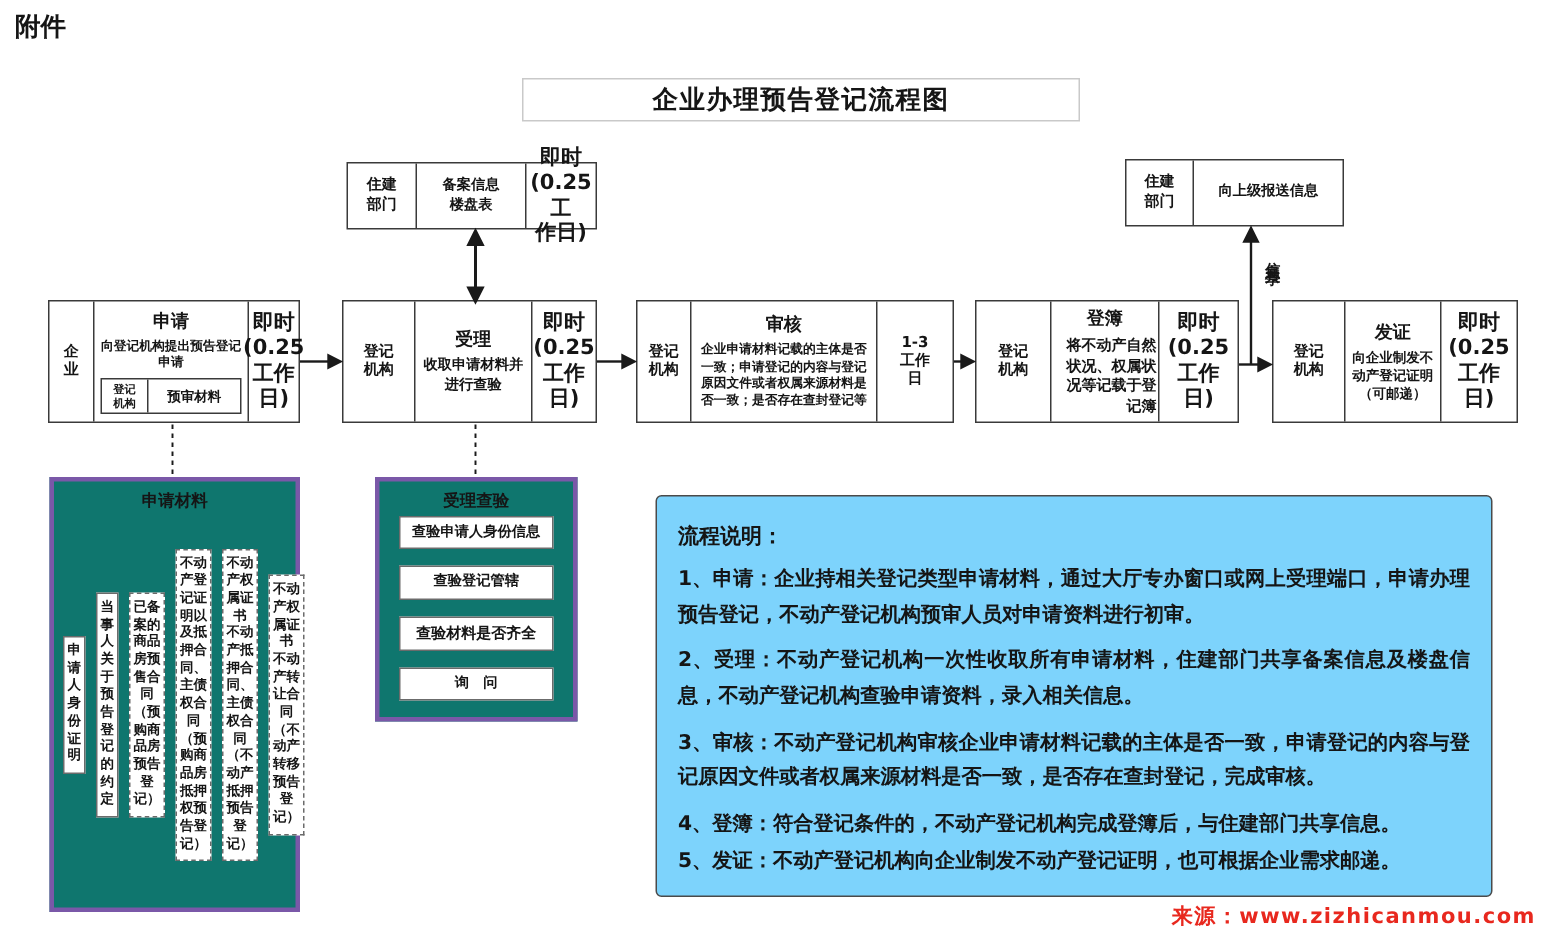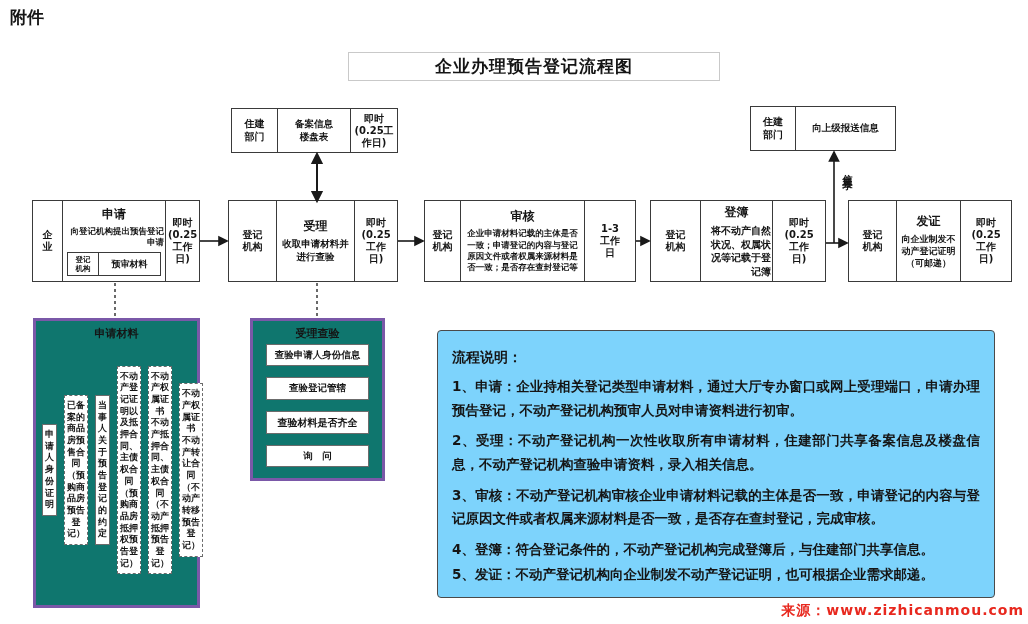--- a/index.html
+++ b/index.html
@@ -7,21 +7,21 @@
           font-family:"DejaVu Sans","Liberation Sans",sans-serif;font-weight:bold;color:#151515;}
   .attachment{position:absolute;left:10px;top:6px;font-size:17px;}
   .doc-title{position:absolute;left:348px;top:52px;width:370px;height:27px;border:1px solid #c9c9c9;
              display:flex;align-items:center;justify-content:center;font-size:17px;letter-spacing:1px;}
   
   .fbox{position:absolute;display:flex;border:1.5px solid #3a3a3a;background:#fff;box-sizing:border-box;}
   .col{border-right:1.5px solid #3a3a3a;display:flex;flex-direction:column;align-items:center;justify-content:center;
        text-align:center;box-sizing:border-box;padding:2px 1px;}
   .col:last-child{border-right:none;}
   .actor{font-size:10px;line-height:1.25;white-space:pre-line;}
-  .timecell{font-size:10px;line-height:1.2;white-space:pre-line;}
+  .timecell{font-size:14px;line-height:1.2;white-space:pre-line;}
   .step-title{font-size:12px;margin-bottom:3px;}
   .step-desc{font-size:8.5px;line-height:1.35;}
   .subbox{display:flex;border:1px solid #3a3a3a;margin-top:4px;width:92%;}
   .subbox .sl{border-right:1px solid #3a3a3a;font-size:7.5px;line-height:1.2;white-space:pre-line;
               display:flex;align-items:center;justify-content:center;padding:2px;width:26px;}
   .subbox .sr{flex:1;display:flex;align-items:center;justify-content:center;font-size:9px;padding:3px 1px;}
   
   .pbox{position:absolute;border:3px solid #7a58a8;background:#0f766e;box-sizing:border-box;
         display:flex;flex-direction:column;align-items:center;}
   .ptitle{font-size:11px;margin:5px 0 2px 0;}
@@ -72,21 +72,21 @@
     <div class="col" style="flex:1;">
         <span class="step-desc" style="font-size:9.5px;">向上级报送信息</span>
       </div>
   </div>
 
   <div class="fbox" style="left:32px;top:200px;width:168px;height:82px;">
     <div class="col" style="width:30px;">
         <span class="actor">企
 业</span>
       </div>
-    <div class="col" style="flex:1;text-align:right;">
+    <div class="col" style="flex:1;">
       <span class="step-title">申请</span>
       <span class="step-desc">向登记机构提出预告登记申请</span>
       <div class="subbox">
         <span class="sl">登记
 机构</span>
         <span class="sr">预审材料</span>
       </div>
     </div>
     <div class="col" style="width:33px;">
         <span class="timecell">即时
@@ -160,23 +160,23 @@
 (0.25
 工作
 日)</span>
       </div>
   </div>
 
   <div class="pbox" style="left:33px;top:318px;width:167px;height:290px;padding:0 6px 4px 6px;">
     <div class="ptitle">申请材料</div>
     <div class="mat-list">
       <div class="pitem">申请人身份证明</div>
+      <div class="pitem">当事人关于预告登记的约定</div>
       <div class="pitem dashed">已备案的商品房预售合同
 （预购商品房预告登记）</div>
-      <div class="pitem">当事人关于预告登记的约定</div>
       <div class="pitem dashed">不动产登记证明以及抵押合同、
 主债权合同
 （预购商品房抵押权预告登记）</div>
       <div class="pitem dashed">不动产权属证书
 不动产抵押合同、主债权合同
 （不动产抵押预告登记）</div>
       <div class="pitem dashed">不动产权属证书
 不动产转让合同
 （不动产转移预告登记）</div>
     </div>

